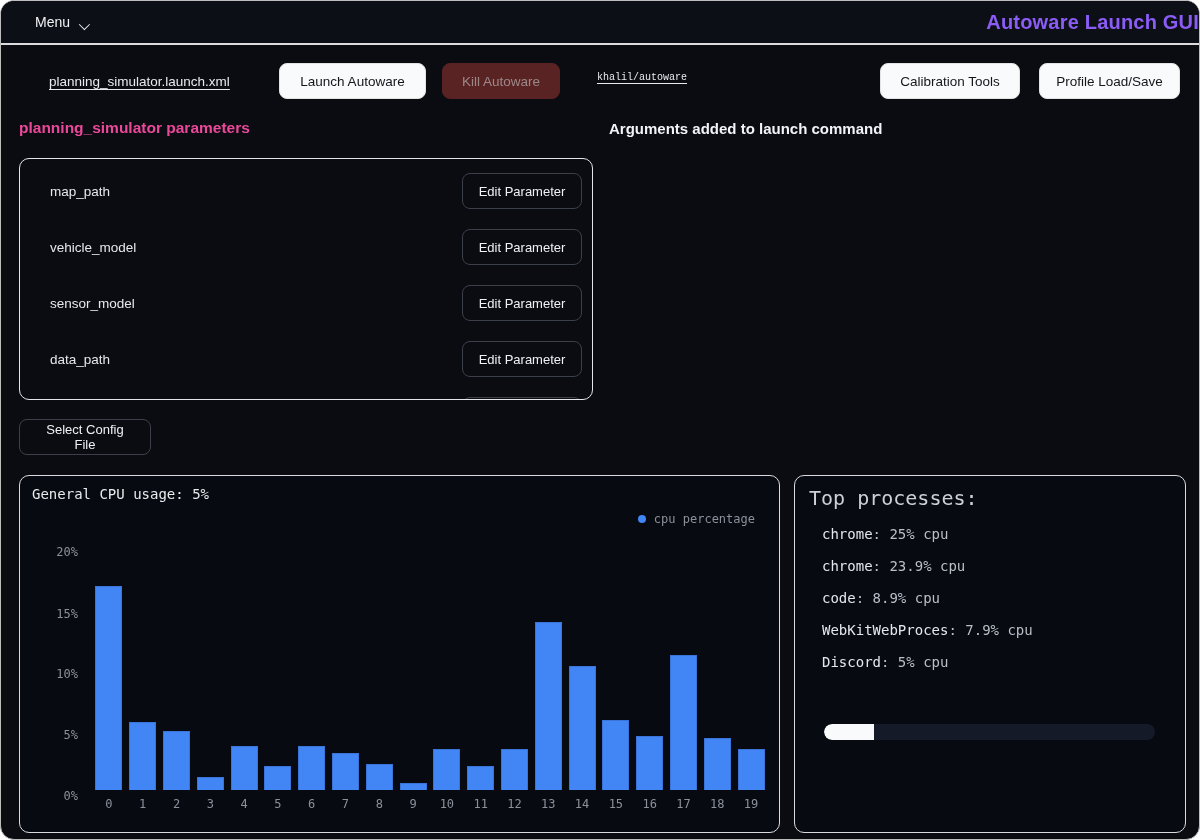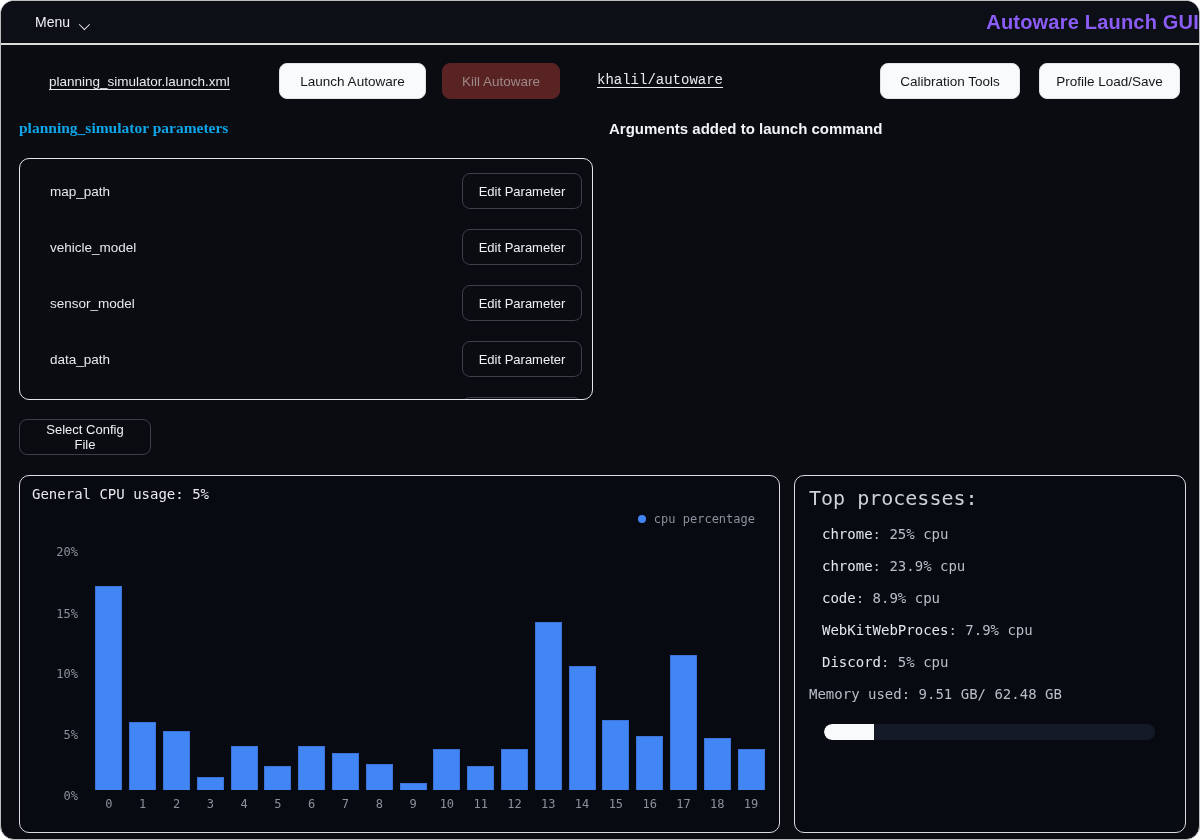--- a/index.html
+++ b/index.html
@@ -23,32 +23,32 @@
     width:8px; height:8px; border-right:1.7px solid #e8eaee; border-bottom:1.7px solid #e8eaee;
     transform:rotate(45deg) translateY(-2px);
   }
   .app-title {
     width:100%; text-align:right; font-size:20px; font-weight:700; color:#8b5cf6;
     letter-spacing:.2px;
   }
   
   .lnk { color:#e8eaee; text-decoration:underline; text-underline-offset:3px; cursor:pointer; }
   .lnk-file { position:absolute; left:48px; top:73px; font-size:13.5px; }
-  .lnk-repo { position:absolute; left:596px; top:71px; font-size:14px;
+  .lnk-repo { position:absolute; left:596px; top:71px; font-size:10px;
               font-family:"Liberation Mono", monospace; }
   .btn { border-radius:8px; height:36px; padding:0 16px; font-size:13.5px;
          display:inline-flex; align-items:center; justify-content:center; cursor:pointer; }
   .btn-white { background:#f9fafb; color:#14161c; font-weight:500; border:1px solid #e3e3e3; }
   .btn-kill  { background:#5a2323; color:#9c8888; font-weight:500; border:1px solid #5a2323; }
   .pos-launch  { position:absolute; left:278px; top:62px; width:147px; }
   .pos-kill    { position:absolute; left:441px; top:62px; width:118px; }
   .pos-calib   { position:absolute; left:879px; top:62px; width:140px; }
   .pos-profile { position:absolute; left:1038px; top:62px; width:141px; }
   
-  .h-params { position:absolute; left:18px;  top:118px; font-size:15.5px; font-weight:700; color:#0ea5e9;font-family:Liberation Serif, serif; }
+  .h-params { position:absolute; left:18px;  top:118px; font-size:15.5px; font-weight:700; color:#ec4899; }
   .h-args   { position:absolute; left:608px; top:119px; font-size:15px;   font-weight:700; color:#f2f3f6; }
   
   .param-panel {
     position:absolute; left:18px; top:157px; width:574px; height:242px;
     border:1px solid #e4e5e8; border-radius:10px; overflow:hidden; padding:14px 10px 0 30px;
   }
   .param-row { height:36px; margin-bottom:20px; display:flex; align-items:center; justify-content:space-between; }
   .param-label { font-size:13.5px; color:#e6e8ec; }
   .btn-outline {
     width:120px; height:36px; border:1px solid #3c404b; border-radius:8px; background:transparent;
@@ -250,19 +250,18 @@
         </div>
         <div class="proc-row">
           <span class="proc-name">WebKitWebProces</span>
           <span>: 7.9% cpu</span>
         </div>
         <div class="proc-row">
           <span class="proc-name">Discord</span>
           <span>: 5% cpu</span>
         </div>
       </div>
-    <div class="mem-label mono">Memory used: 9.51 GB/ 62.48 GB</div>
     <div class="mem-track">
       <div class="mem-fill" style="width: 15.2%;"></div>
     </div>
   </div>
 
 </div>
 
 </body></html>

